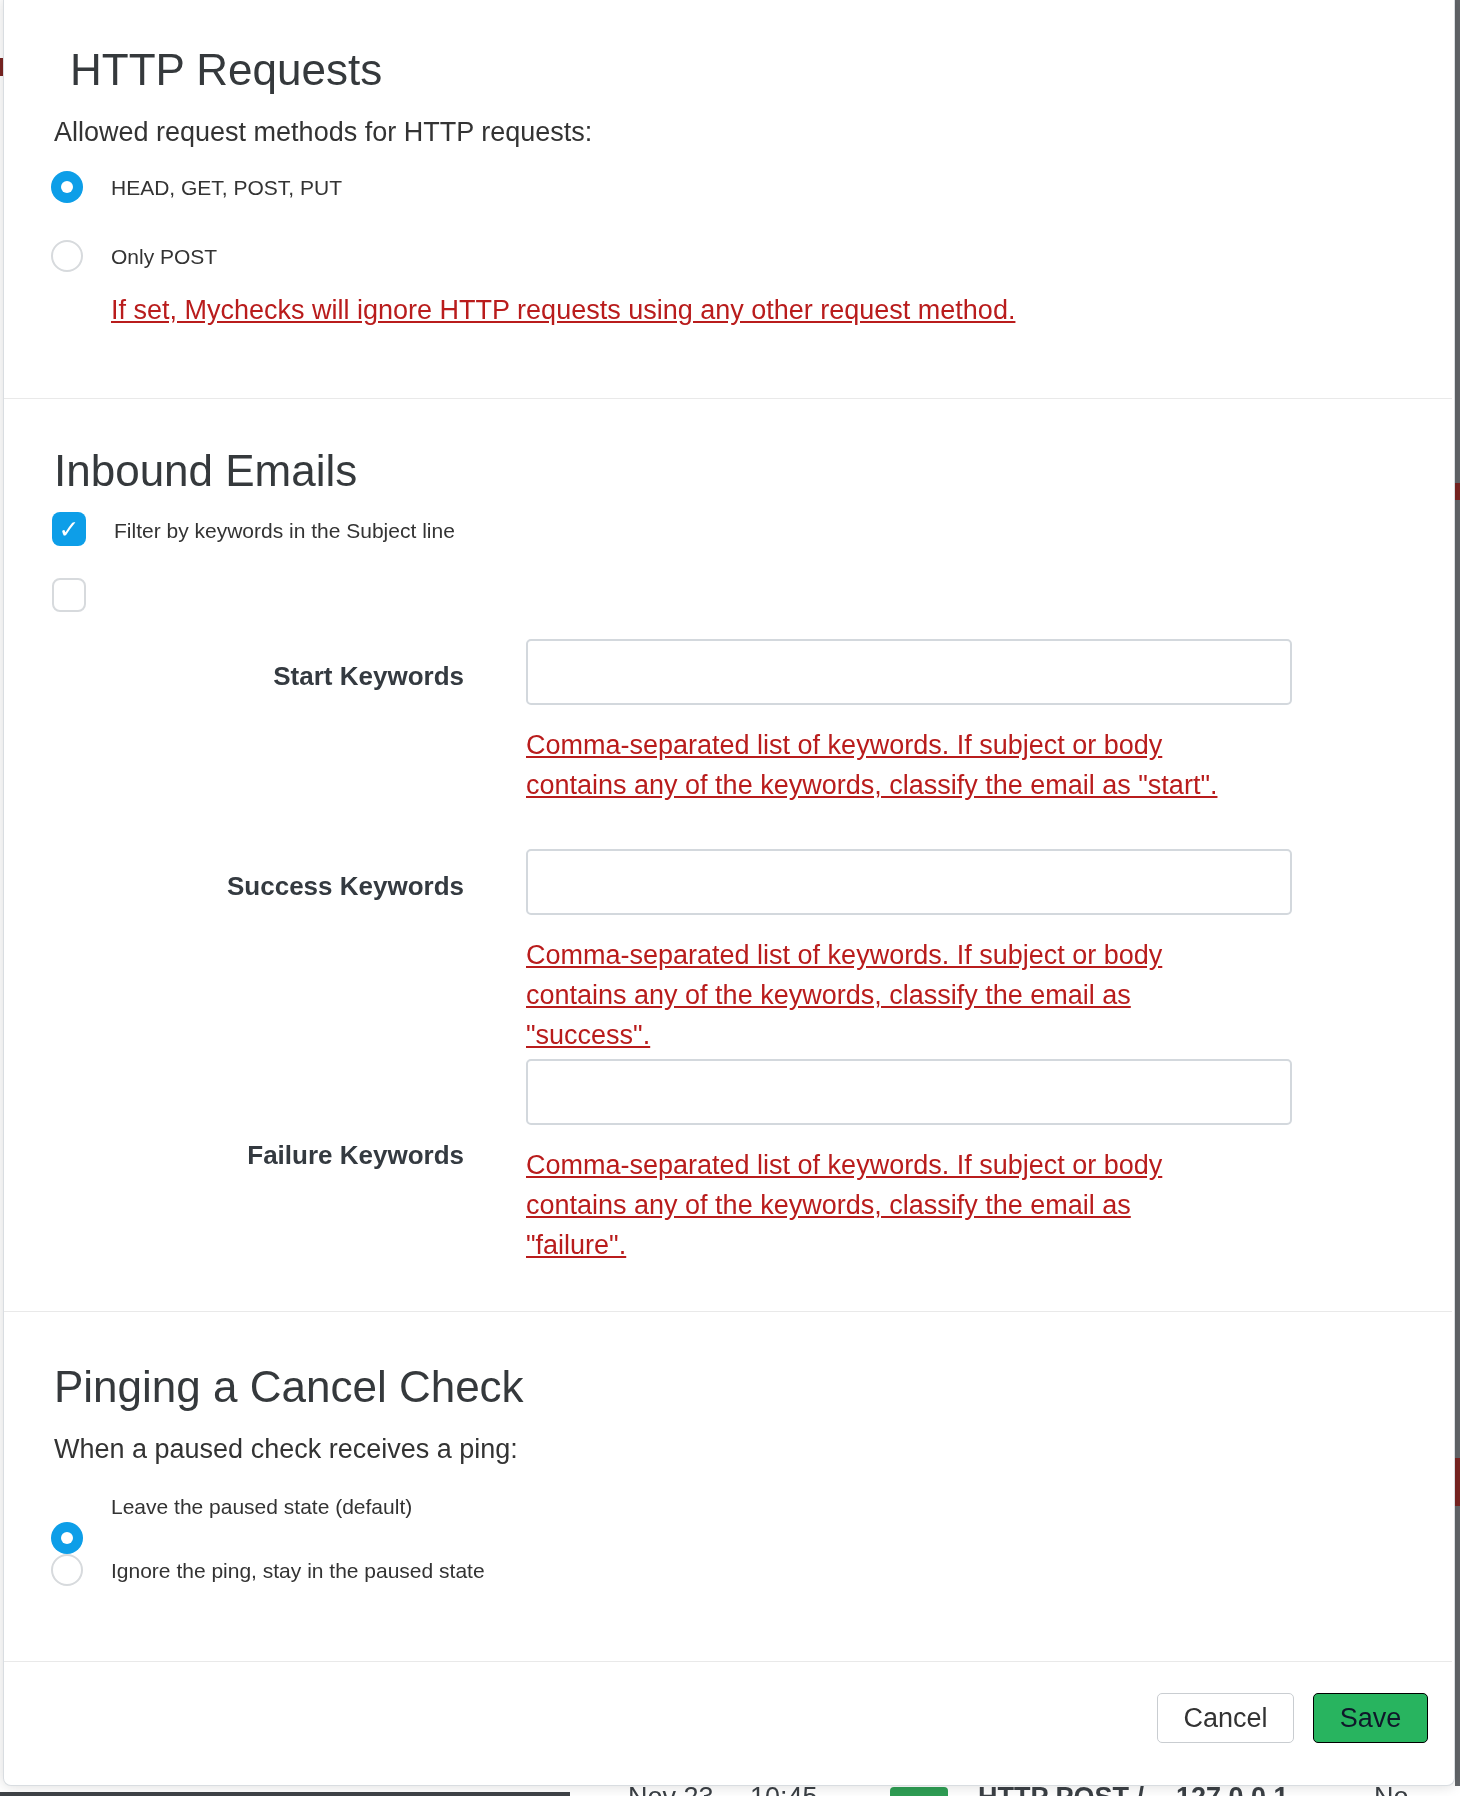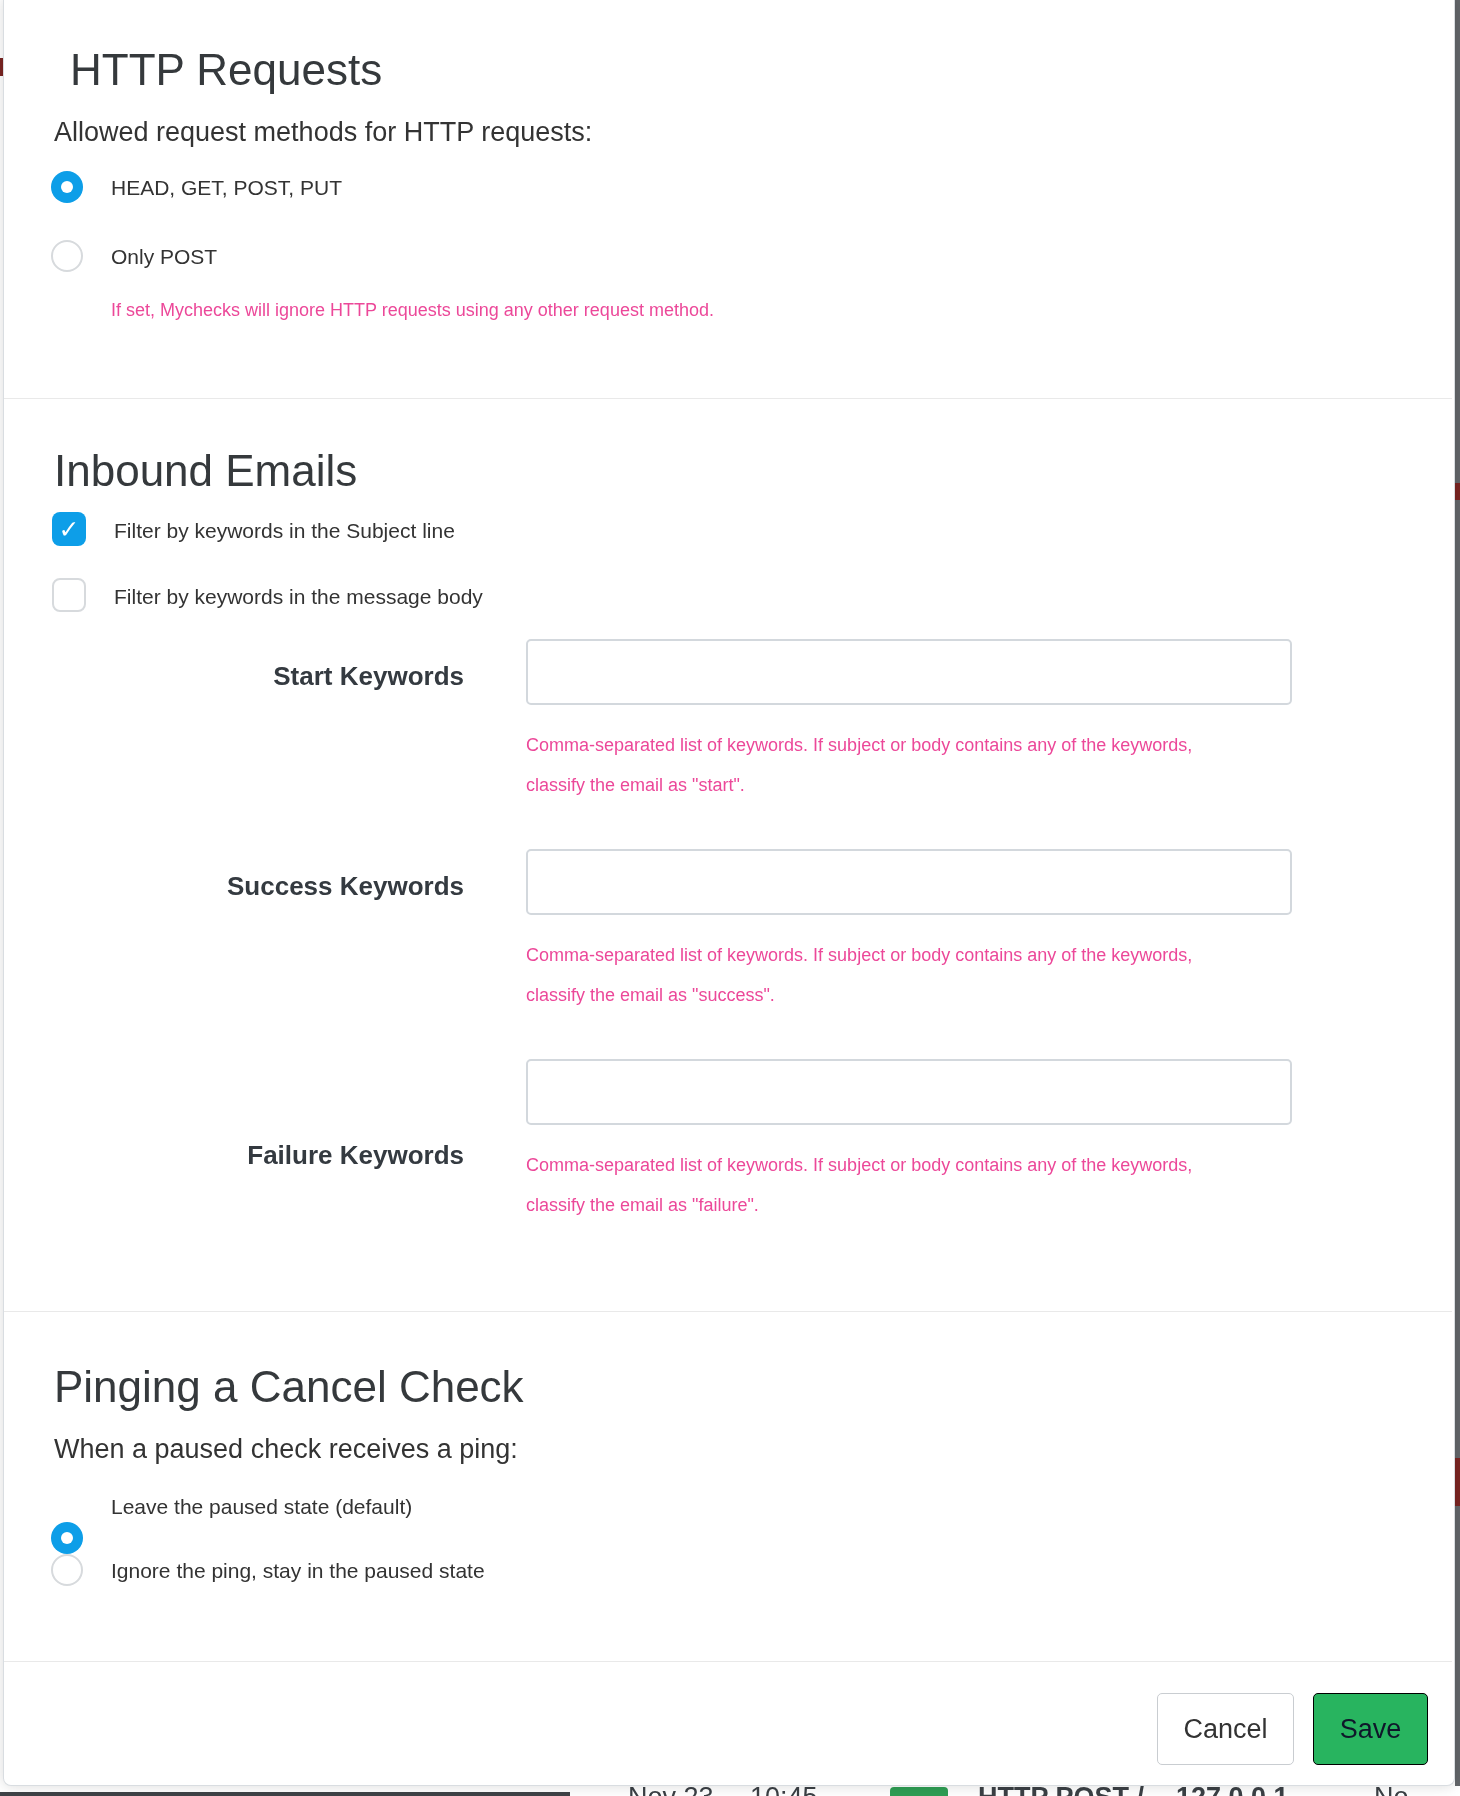--- a/index.html
+++ b/index.html
@@ -23,21 +23,21 @@
   .bgi-ip{left:1176px;font-weight:bold;}
   .bgi-n{left:1374px;}
 
   
   .modal{position:absolute;left:3px;top:-2px;width:1450px;height:1787px;background:#fff;
          border:1px solid #d9dde1;border-top:none;border-radius:0 0 8px 8px;
          box-shadow:0 0 14px rgba(0,0,0,.15);z-index:3;}
   .abs{position:absolute;}
   h2{margin:0;font-size:44px;font-weight:400;line-height:50px;color:#35393c;}
   .body-text{font-size:27px;line-height:32px;color:#333;}
-  .help{font-size:18px;line-height:40px;color:#ec4899;}
+  .help{font-size:27px;line-height:40px;color:#b91c1c;text-decoration:underline;}
   .divider{position:absolute;left:0;width:1448px;height:1px;background:#e9e9e9;}
 
   
   .radio{width:32px;height:32px;border-radius:50%;box-sizing:border-box;}
   .radio.on{background:#0d9ee8;position:relative;}
   .radio.on::after{content:"";position:absolute;left:10px;top:10px;width:12px;height:12px;border-radius:50%;background:#fff;}
   .radio.off{background:#fff;border:2px solid #d7dadd;}
   .ctl-label{font-size:21px;line-height:32px;color:#333;white-space:nowrap;}
 
   
@@ -67,21 +67,21 @@
   #fl-b{top:873px;} #inp-b{top:851px;} #hb-b{top:937px;}
   #fl-c{top:1142px;} #inp-c{top:1061px;} #hb-c{top:1147px;}
   #div2{top:1313px;}
   #t-pinging{left:50px;top:1364px;}
   #p-when{left:50px;top:1435px;}
   #r3{left:47px;top:1492px;}  #r3l{left:107px;top:1493px;}
   #r4{left:47px;top:1556px;}  #r4l{left:107px;top:1557px;}
   #div3{top:1663px;}
 
   
-  .btn{position:absolute;top:1695px;height:72px;border-radius:5px;font-size:27px;
+  .btn{position:absolute;top:1695px;height:50px;border-radius:5px;font-size:27px;
        font-family:"Liberation Sans","DejaVu Sans",sans-serif;
        display:flex;align-items:center;justify-content:center;cursor:pointer;box-sizing:border-box;}
   #btn-cancel{left:1153px;width:137px;background:#fff;border:1px solid #c9cdd1;color:#333;}
   #btn-save{left:1309px;width:115px;background:#28b45f;border:1px solid #000000;color:#0f172a;}
 </style>
 </head>
 <body>
 
 <div class="page">
 
@@ -116,21 +116,20 @@
     <div class="divider" id="div1"></div>
 
     <h2 class="abs" id="t-inbound">Inbound Emails</h2>
 
     <div class="abs checkbox on" id="cb1">
       <span>✓</span>
     </div>
     <div class="abs ctl-label" id="cb1l">Filter by keywords in the Subject line</div>
 
     <div class="abs checkbox off" id="cb2"></div>
-    <div class="abs ctl-label" id="cb2l">Filter by keywords in the message body</div>
 
     <div class="abs form-label" id="fl-a">Start Keywords</div>
     <input type="text" class="text-input" id="inp-a" value="" style="">
     <div class="abs help help-block" id="hb-a">Comma-separated list of keywords. If subject or body contains any of the keywords, classify the email as "start".</div>
 
     <div class="abs form-label" id="fl-b">Success Keywords</div>
     <input type="text" class="text-input" id="inp-b" value="" style="">
     <div class="abs help help-block" id="hb-b">Comma-separated list of keywords. If subject or body contains any of the keywords, classify the email as "success".</div>
 
     <div class="abs form-label" id="fl-c">Failure Keywords</div>

